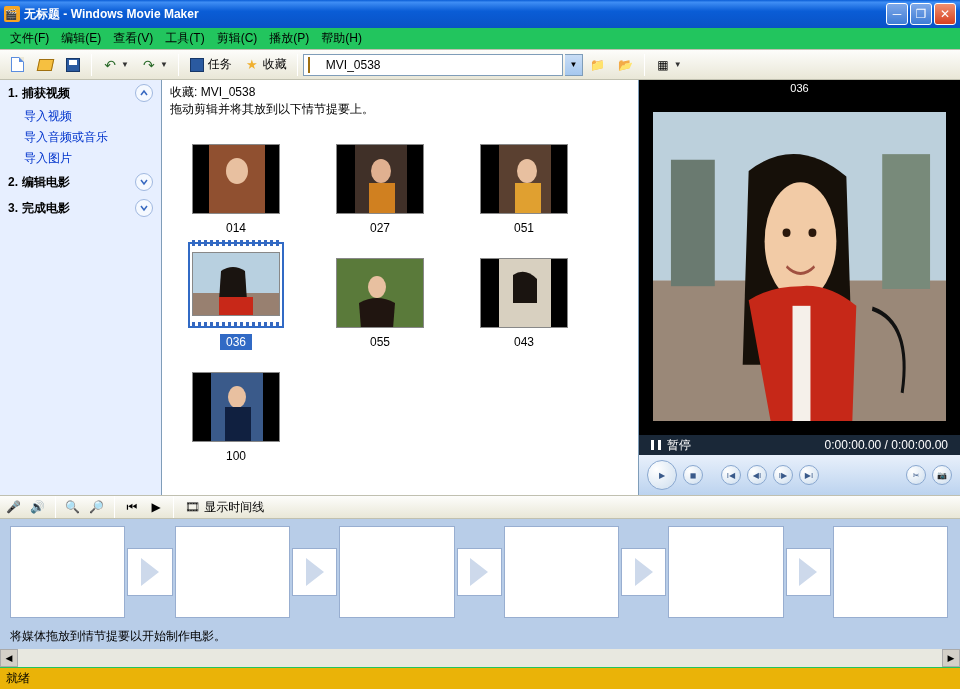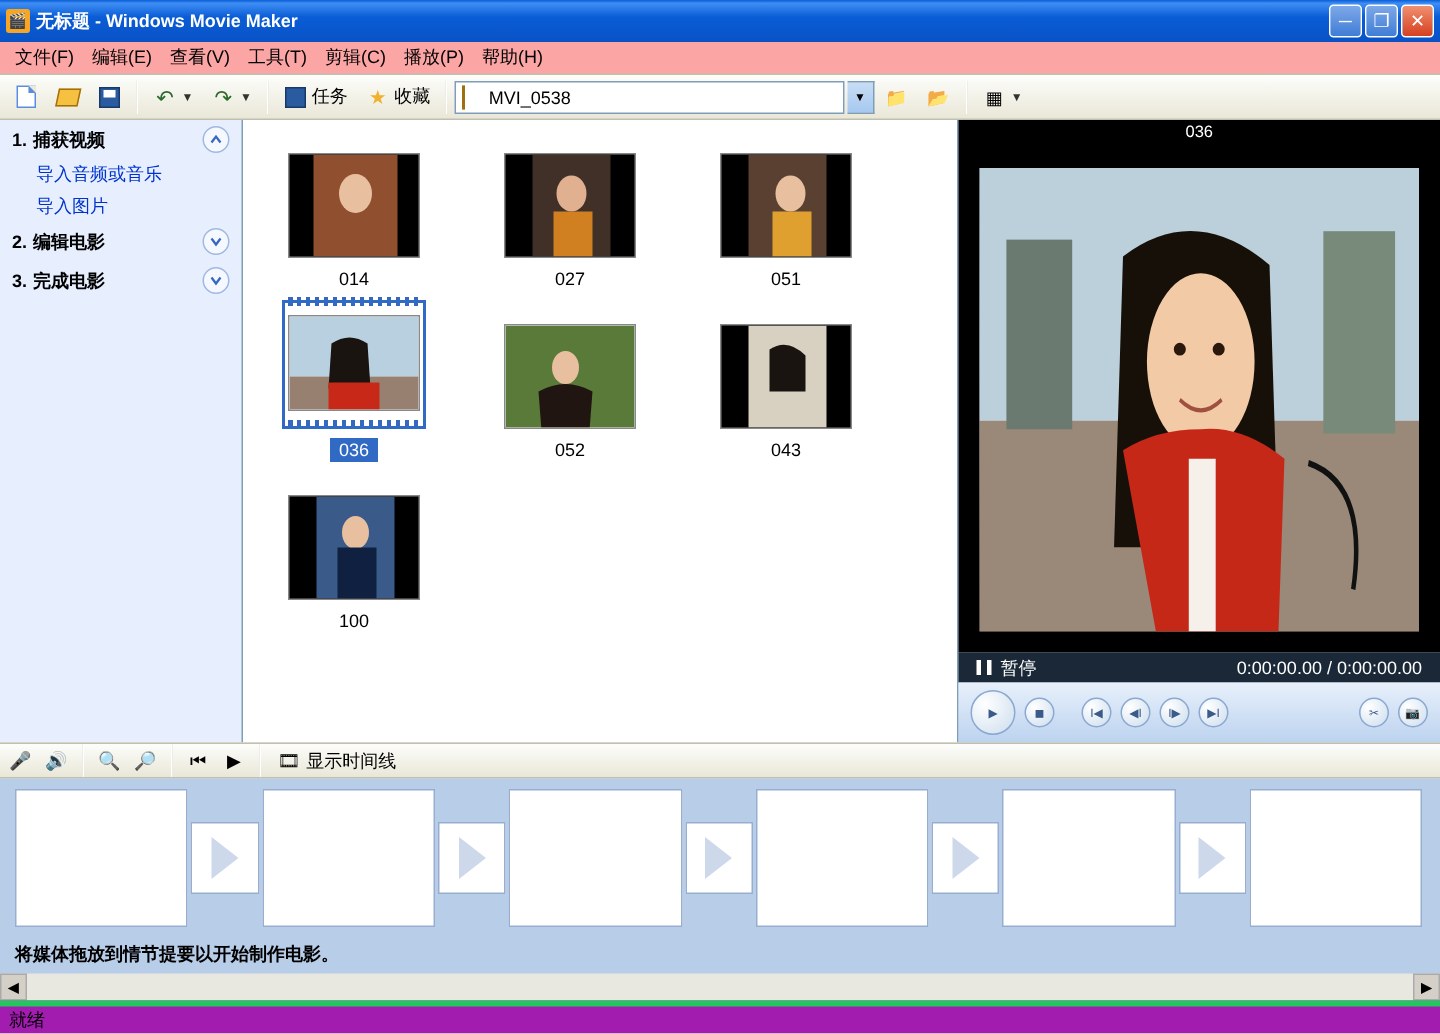--- a/index.html
+++ b/index.html
@@ -7,21 +7,21 @@
 
 
 .titlebar { height: 28px; background: linear-gradient(to bottom, #0a5dd6, #3f8ef4 8%, #0a5dd6 40%, #0952c6); display: flex; align-items: center; padding: 0 4px; color: #fff; }
 .titlebar .icon-app { width: 16px; height: 16px; margin-right: 4px; background: #f6a623; border-radius: 2px; display: inline-flex; align-items: center; justify-content: center; font-size: 10px; }
 .titlebar .title-text { flex: 1; font-weight: bold; color: #fff; }
 .winbtns { display: flex; gap: 2px; }
 .winbtn { width: 22px; height: 22px; background: linear-gradient(to bottom, #7ea8e8, #3f7dd6); border: 1px solid #fff; border-radius: 3px; display: flex; align-items: center; justify-content: center; color: #fff; font-size: 12px; }
 .winbtn.close { background: linear-gradient(to bottom, #f09070, #d64020); }
 
 
-.menubar { height: 22px; background: #fca5a5; display: flex; align-items: center; padding: 0 4px; border-bottom: 1px solid #c0c0b0; }
+.menubar { height: 22px; background: #22c55e; display: flex; align-items: center; padding: 0 4px; border-bottom: 1px solid #c0c0b0; }
 .menubar .menuitem { padding: 2px 6px; cursor: default; }
 
 
 .toolbar { height: 30px; background: linear-gradient(to bottom, #fdfdfb, #e9e7d7); border-bottom: 1px solid #c0c0b0; display: flex; align-items: center; padding: 0 4px; gap: 2px; }
 .tb-sep { width: 1px; height: 22px; background: #c0c0b0; margin: 0 3px; border-right: 1px solid #fff; }
 .tb-btn { height: 24px; min-width: 24px; display: flex; align-items: center; padding: 0 4px; border: 1px solid transparent; border-radius: 3px; cursor: default; gap: 3px; }
 .tb-btn .ic { width: 16px; height: 16px; display: inline-flex; align-items: center; justify-content: center; }
 .tb-select { height: 22px; background: #fff; border: 1px solid #7f9db9; padding: 0 4px; display: flex; align-items: center; min-width: 260px; }
 .tb-select .sel-ic { width: 14px; height: 14px; margin-right: 4px; }
 .tb-select .sel-txt { flex: 1; }
@@ -63,32 +63,32 @@
 .pv-controls { height: 40px; background: linear-gradient(to bottom, #e8f0fb, #bcd3ef); display: flex; align-items: center; padding: 0 8px; gap: 6px; }
 .pcbtn { width: 20px; height: 20px; border: 1px solid #8aa8d0; border-radius: 50%; background: radial-gradient(circle at 30% 30%, #fff, #cde); display: flex; align-items: center; justify-content: center; font-size: 8px; color: #3a5a8a; }
 .pcbtn.big { width: 30px; height: 30px; }
 
 
 .tl-toolbar { height: 24px; background: linear-gradient(to bottom, #fdfdfb, #e9e7d7); border-top: 1px solid #c0c0b0; border-bottom: 1px solid #c0c0b0; display: flex; align-items: center; padding: 0 4px; gap: 4px; }
 .tl-btn { width: 20px; height: 20px; display: flex; align-items: center; justify-content: center; border: 1px solid transparent; }
 .tl-show { display: flex; align-items: center; gap: 4px; padding: 0 4px; }
 
 
-.storyboard { height: 148px; background: #b8cde8; display: flex; flex-direction: column; font-weight: bold; }
+.storyboard { height: 148px; background: #b8cde8; display: flex; flex-direction: column; }
 .sb-strip { flex: 1; display: flex; align-items: center; padding: 8px 10px; gap: 0; overflow: hidden; }
 .sb-slot { width: 118px; height: 92px; background: #fff; border: 1px solid #98aed0; margin-right: 2px; }
 .sb-trans { width: 46px; height: 48px; background: #fff; border: 1px solid #98aed0; display: flex; align-items: center; justify-content: center; margin-right: 2px; }
 .sb-trans .tri { width: 0; height: 0; border-top: 14px solid transparent; border-bottom: 14px solid transparent; border-left: 18px solid #cdd9eb; }
 .sb-hint { padding: 4px 10px; color: #000; }
 .sb-scroll { height: 18px; background: #e8e8e0; display: flex; }
 .sb-scroll .sa { width: 18px; background: #d4d0c8; border: 1px solid #aaa; display:flex; align-items:center; justify-content:center; font-size:9px; }
 .sb-scroll .track { flex: 1; }
 
 
-.statusbar { height: 22px; background: #a21caf; border-top: 4px solid #22c55e; display: flex; align-items: center; padding: 0 6px; }
+.statusbar { height: 22px; background: #eab308; border-top: 1px solid #22c55e; display: flex; align-items: center; padding: 0 6px; }
 
 
 .i-new { border: 1px solid #5a8de0; background: #fff; width: 13px; height: 15px; position: relative; }
 .i-new::after { content: ""; position: absolute; top: -1px; right: -1px; border-top: 5px solid #ece9d8; border-left: 5px solid #5a8de0; }
 .i-open { width: 15px; height: 12px; background: #f6c040; border: 1px solid #a07010; transform: skewX(-12deg); }
 .i-save { width: 14px; height: 14px; background: #2a5aa0; border: 1px solid #183868; }
 .i-save::after { content: ""; display: block; width: 8px; height: 5px; background: #fff; margin: 1px auto 0; }
 .i-undo { color: #2a6a2a; font-size: 14px; }
 .i-redo { color: #2a6a2a; font-size: 14px; }
 .i-task { width: 14px; height: 14px; background: #2a5aa0; border: 1px solid #183868; }
@@ -181,20 +181,21 @@
   <div class="tasks">
     <div class="task-line hdr">
       <span>1.</span>
       <span>捕获视频</span>
       <span class="chev">
           <svg width="10" height="10" viewBox="0 0 10 10">
             <path d="M2 7 L5 3 L8 7" fill="none" stroke="#3668c0" stroke-width="1.5"></path>
           </svg>
         </span>
     </div>
+    <div class="task-sub">导入视频</div>
     <div class="task-sub">导入音频或音乐</div>
     <div class="task-sub">导入图片</div>
     <div class="task-line hdr">
       <span>2.</span>
       <span>编辑电影</span>
       <span class="chev">
           <svg width="10" height="10" viewBox="0 0 10 10">
             <path d="M2 3 L5 7 L8 3" fill="none" stroke="#3668c0" stroke-width="1.5"></path>
           </svg>
         </span>
@@ -204,20 +205,24 @@
       <span>完成电影</span>
       <span class="chev">
           <svg width="10" height="10" viewBox="0 0 10 10">
             <path d="M2 3 L5 7 L8 3" fill="none" stroke="#3668c0" stroke-width="1.5"></path>
           </svg>
         </span>
     </div>
   </div>
 
   <div class="collection">
+    <div class="coll-hdr">
+      <span>收藏: </span><span>MVI_0538</span><br>
+      <span>拖动剪辑并将其放到以下情节提要上。</span>
+    </div>
     <div class="coll-grid">
       <div class="thumb">
         <div class="img bb">
             <svg>
               <rect x="16" y="0" width="56" height="70" fill="#905030"></rect>
               <ellipse cx="44" cy="26" rx="11" ry="13" fill="#e8c0a0"></ellipse>
             </svg>
           </div>
         <span class="lbl">014</span>
       </div>
@@ -257,21 +262,21 @@
         <span class="lbl">036</span>
       </div>
       <div class="thumb">
         <div class="img">
             <svg>
               <rect width="88" height="70" fill="#5a7a3a"></rect>
               <ellipse cx="40" cy="28" rx="9" ry="11" fill="#e8c0a0"></ellipse>
               <path d="M22 44 Q40 34 58 44 L56 70 L24 70 Z" fill="#201510"></path>
             </svg>
           </div>
-        <span class="lbl">052</span>
+        <span class="lbl">055</span>
       </div>
       <div class="thumb">
         <div class="img bb">
             <svg>
               <rect x="18" y="0" width="52" height="70" fill="#d8d0c0"></rect>
               <ellipse cx="44" cy="28" rx="10" ry="12" fill="#f0c8a8"></ellipse>
               <path d="M32 16 Q44 8 56 20 L56 44 L32 44 Z" fill="#1a1410"></path>
             </svg>
           </div>
         <span class="lbl">043</span>

